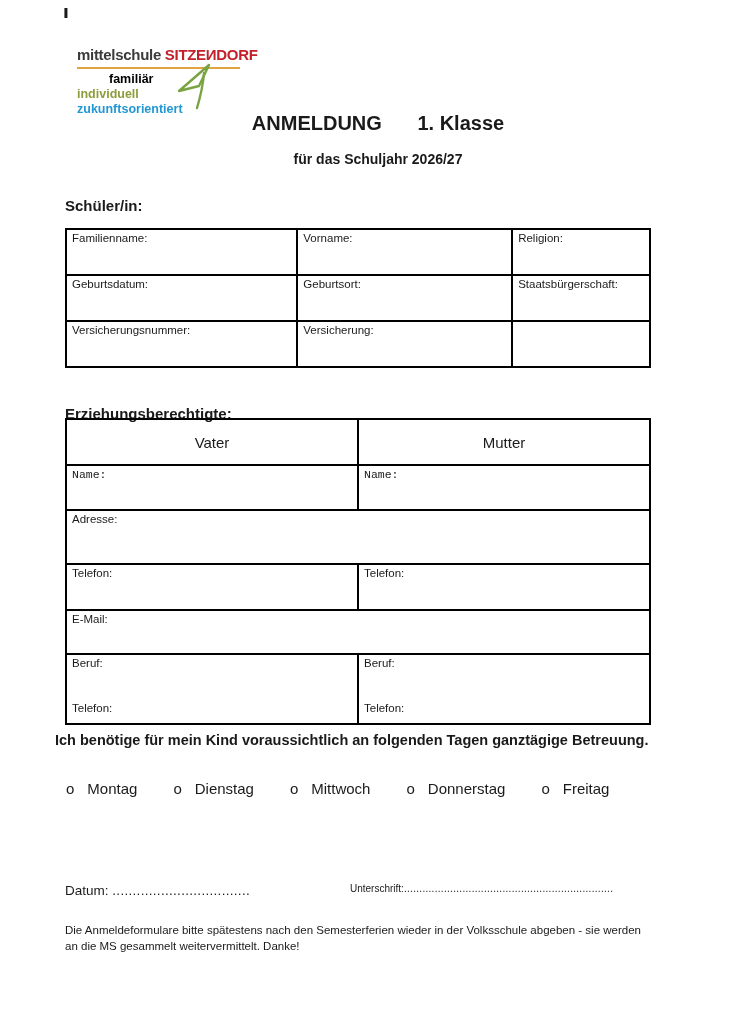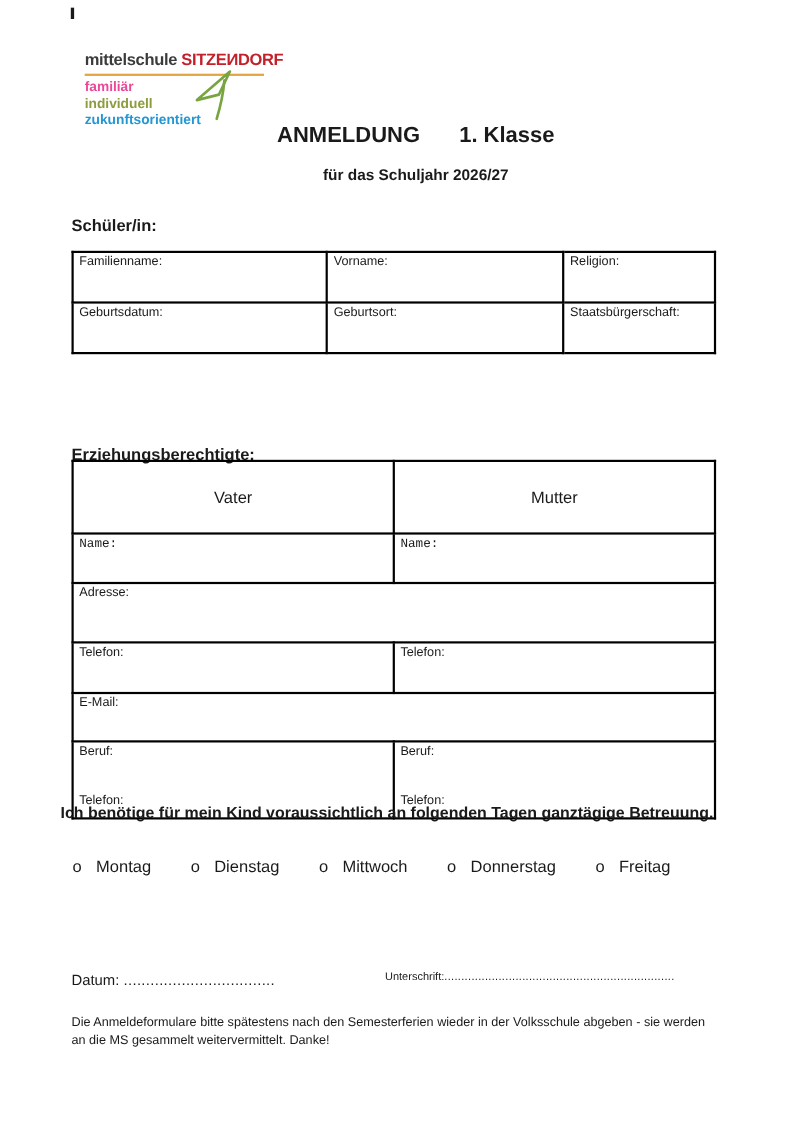--- a/index.html
+++ b/index.html
@@ -11,21 +11,21 @@
     position:absolute; left:63px; top:4px;
     font-size:15px; font-weight:bold; transform:scaleX(1.4); transform-origin:left;
   }
   
   .logo { position:absolute; left:77px; top:46px; width:200px; }
   .logo-line1 { font-size:15px; font-weight:bold; letter-spacing:-0.3px; white-space:nowrap; }
   .logo-prefix { color:#3b3b3b; }
   .logo-highlight { color:#c2202a; }
   .logo-underline { position:absolute; left:0; top:21px; width:163px; height:2px; background:#e2a440; }
   .tagline { font-weight:bold; font-size:12.5px; line-height:15px; }
-  .t1 { color:#ec4899; margin-top:9px; }
+  .t1 { color:#000000; margin-top:9px;margin-left:32px; }
   .t2 { color:#8d9c3c; }
   .t3 { color:#2397d4; }
   .plane { position:absolute; left:99px; top:14px; }
   
   .title {
     position:absolute; left:9px; top:112px; width:738px; text-align:center;
     font-size:20px; font-weight:bold; white-space:nowrap;
   }
   .title span + span { margin-left:30px;text-align:center; }
   .subtitle {
@@ -36,21 +36,21 @@
   .sec-heading { position:absolute; left:65px; font-size:15px; font-weight:bold; }
   .h-student { top:197px; }
   .h-guardian { top:405px; }
   
   .tbl { position:absolute; left:65px; width:586px; border-collapse:collapse; table-layout:fixed; }
   .tbl td, .tbl th { border:2px solid #000; vertical-align:top; font-size:11.5px; padding:2px 5px; font-weight:normal; }
   .tbl-student { top:228px; }
   .tbl-student td { height:40px; }
   .col1 { width:40%; } .col2 { width:37%; } .col3 { width:23%; }
   .tbl-guardians { top:418px; }
-  .tbl-guardians th { font-size:15px; text-align:center; vertical-align:middle; height:24px; padding:20px; }
+  .tbl-guardians th { font-size:15px; text-align:center; vertical-align:middle; height:24px; padding:10px; }
   .gcol { width:50%; }
   .r-name td { height:39px;font-family:Liberation Mono, monospace; }
   .r-addr td { height:48px; }
   .r-tel  td { height:40px; }
   .r-mail td { height:38px;margin-top:32px; }
   .r-job  td { height:64px; }
   .job-bottom { margin-top:33px; }
   
   .statement { position:absolute; left:55px; top:732px; font-size:14.5px; font-weight:bold; white-space:nowrap; }
   .days-row { position:absolute; left:66px; top:780px; display:flex; column-gap:36px; font-size:15px; }
@@ -96,20 +96,25 @@
     <tbody>
         <tr>
       <td class="col1">Familienname:</td>
       <td class="col2">Vorname:</td>
       <td class="col3">Religion:</td>
     </tr>
     <tr>
       <td>Geburtsdatum:</td>
       <td>Geburtsort:</td>
       <td>Staatsbürgerschaft:</td>
+    </tr>
+    <tr>
+      <td>Versicherungsnummer:</td>
+      <td>Versicherung:</td>
+      <td></td>
     </tr>
   </tbody>
     </table>
 
   <div class="sec-heading h-guardian">Erziehungsberechtigte:</div>
 
   <table class="tbl tbl-guardians">
     <tbody>
         <tr>
       <th class="gcol">Vater</th>

